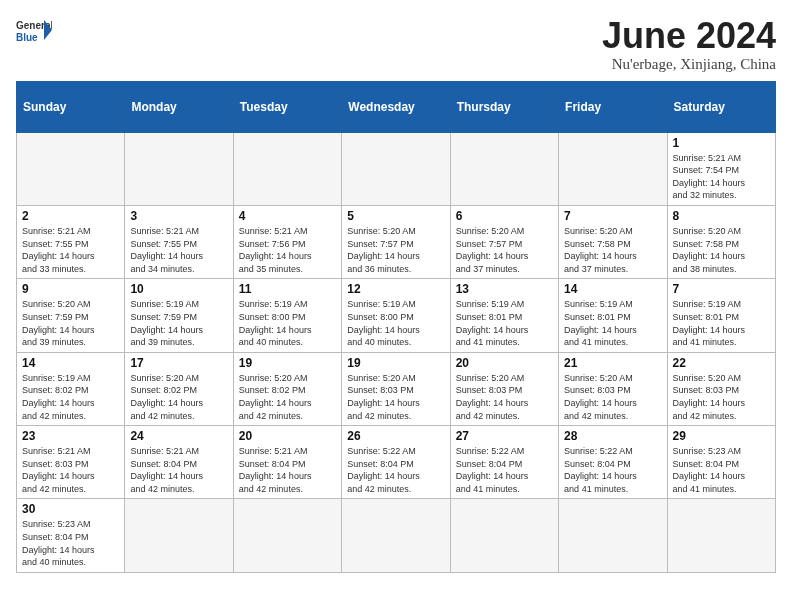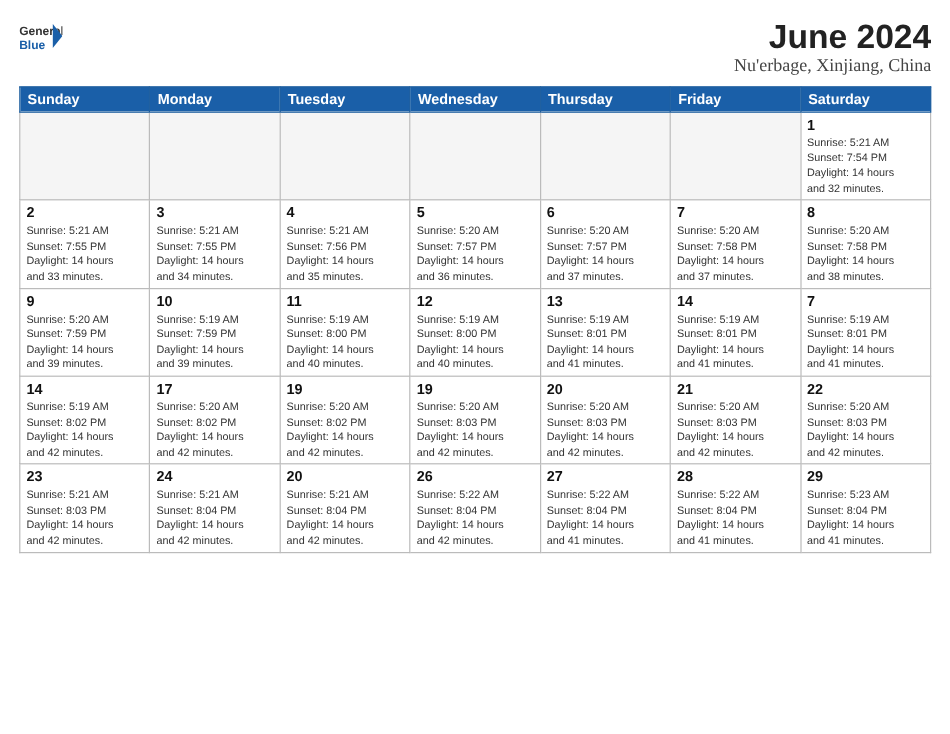--- a/index.html
+++ b/index.html
@@ -27,42 +27,42 @@
       gap: 4px;
     }
     .logo-icon {
       width: 36px;
       height: 28px;
     }
     .title-block {
       text-align: right;
     }
     .month-title {
-      font-size: 28px;
+      font-size: 36px;
       font-weight: bold;
       color: #222;
       line-height: 1.1;
     }
     .location {
       font-size: 15px;
       color: #444;
       font-family: Liberation Serif, serif;
     }
     .calendar {
       width: 100%;
       border-collapse: collapse;
       border: 1px solid #aaa;
     }
     .calendar th {
       background: #1a5fa8;
       color: #fff;
       font-size: 12px;
       font-weight: bold;
       text-align: left;
-      padding: 3px 6px;
+      padding: 18px 6px;
       border: 1px solid #2060a0;
     }
     .calendar td {
       vertical-align: top;
       border: 1px solid #bbb;
       padding: 3px 5px;
       width: calc(100% / 7);
       min-height: 72px;
       background: #fff;
       font-size: 9.5px;
@@ -327,15 +327,30 @@
 and 41 minutes.</div>
           </td>
           <td>
             <span class="day-number">29</span>
             <div class="day-info" style="white-space: pre-line;">Sunrise: 5:23 AM
 Sunset: 8:04 PM
 Daylight: 14 hours
 and 41 minutes.</div>
           </td>
         </tr>
+        <tr>
+          <td>
+            <span class="day-number">30</span>
+            <div class="day-info" style="white-space: pre-line;">Sunrise: 5:23 AM
+Sunset: 8:04 PM
+Daylight: 14 hours
+and 40 minutes.</div>
+          </td>
+          <td class="empty"></td>
+          <td class="empty"></td>
+          <td class="empty"></td>
+          <td class="empty"></td>
+          <td class="empty"></td>
+          <td class="empty"></td>
+        </tr>
       </tbody>
   </table>
 </div>
 
 </body></html>

